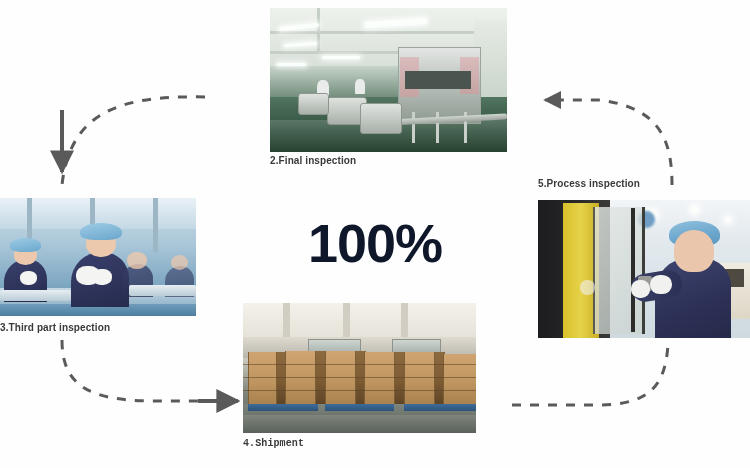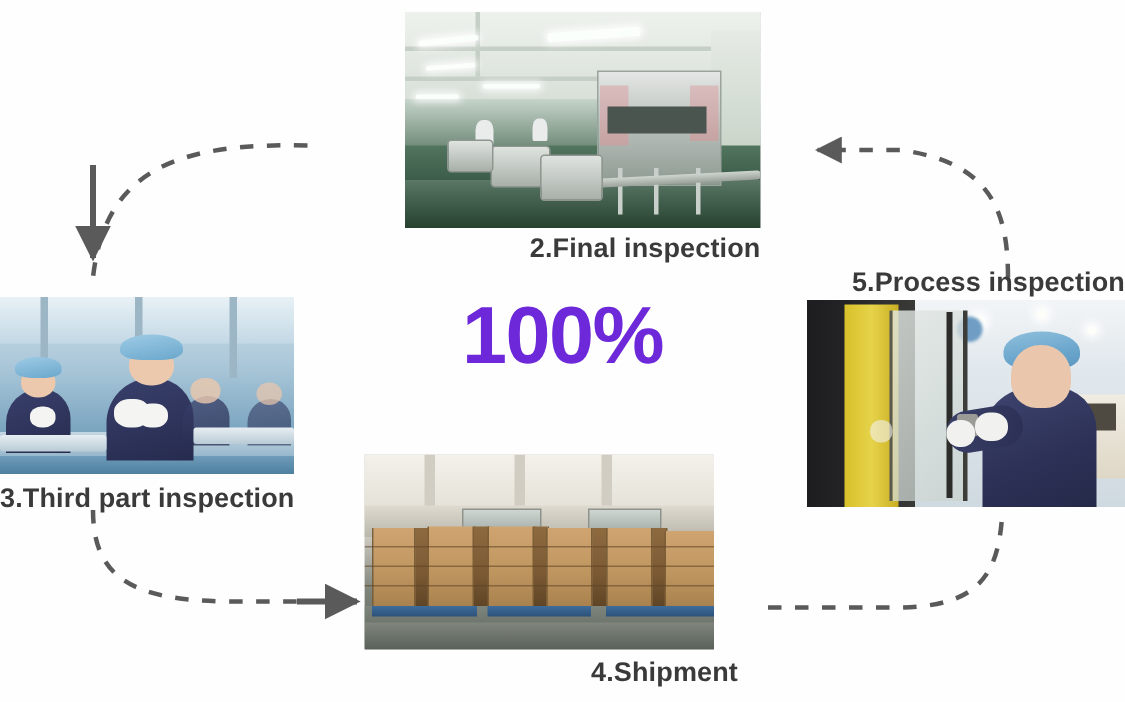--- a/index.html
+++ b/index.html
@@ -36,43 +36,44 @@
   }
   .photo {
     position: absolute;
     left: 0; top: 0;
     width: 100%;
     height: 100%;
     overflow: hidden;
   }
   .caption {
     position: absolute;
-    text-align: right;
+    text-align: left;
     font-weight: bold;
     color: #3a3a3a;
-    font-size: 18px;
+    font-size: 10px;
     letter-spacing: 0.1px;
     white-space: nowrap;
   }
 
   
   #center-text {
     position: absolute;
     left: 0;
     top: 196px;
     width: 750px;
     text-align: center;
     color: #5d5d5d;
   }
   #headline-pct {
     font-size: 54px;
     font-weight: bold;
     line-height: 56px;
     letter-spacing: -1px;
-    color: #6d28d9;
+    color: #0f172a;
+    margin-top: 19px;
   }
   #headline-sub {
     font-size: 28px;
     font-weight: bold;
     line-height: 34px;
     letter-spacing: 0.5px;
     color: #5a5a5a;
   }
 
   
@@ -435,19 +436,19 @@
 
       <div class="p4-boxline" style="bottom:32%;"></div>
       <div class="p4-boxline" style="bottom:42%;"></div>
       <div class="p4-boxline" style="bottom:52%;"></div>
 
       <div class="p4-pallet" style="left:2%;  width:30%;"></div>
       <div class="p4-pallet" style="left:35%; width:30%;"></div>
       <div class="p4-pallet" style="left:69%; width:31%;"></div>
     </div>
   </div>
-  <div class="caption" style="left:259px; top:438px; width:233px;">4.Shipment</div>
+  <div class="caption" style="left:243px; top:438px; width:233px;font-family:Liberation Mono, monospace;">4.Shipment</div>
 
   <div id="center-text">
     <div id="headline-pct">100%</div>
   </div>
 
 </div>
 
 </body></html>

